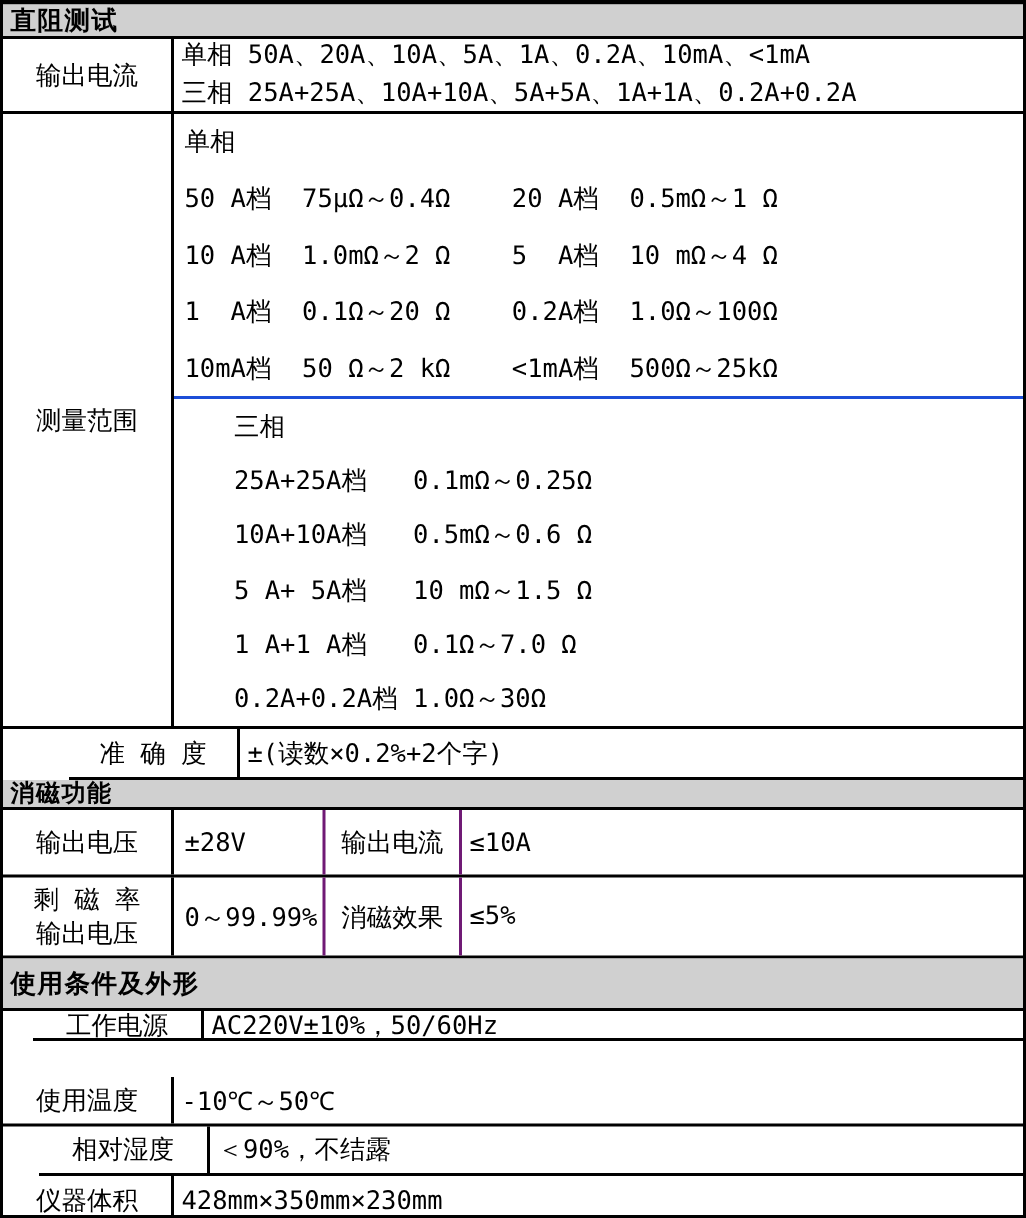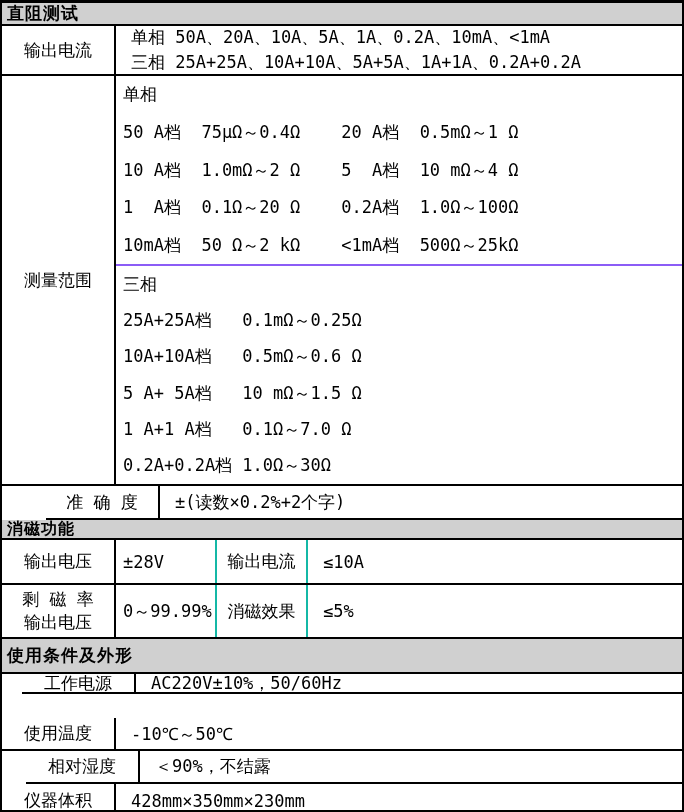--- a/index.html
+++ b/index.html
@@ -28,42 +28,42 @@
     box-sizing:border-box;
     width:114px;flex:0 0 114px;
     border-right:2px solid #000;
     display:flex;flex-direction:column;align-items:center;justify-content:center;
     text-align:center;
   }
   .value-cell{
     box-sizing:border-box;
     flex:1;
     display:flex;flex-direction:column;justify-content:center;
-    padding-left:15px;
+    padding-left:5px;
     white-space:pre;
     overflow:hidden;
   }
   .mid-cell{
     box-sizing:border-box;
-    border-right:2px solid #14b8a6;
+    border-right:2px solid #701a75;
     display:flex;align-items:center;
     padding-left:7px;
     white-space:pre;
     overflow:hidden;
   }
   .c2{width:101px;flex:0 0 101px;}
   .c3{width:91px;flex:0 0 91px;justify-content:center;padding-left:0;}
   .range-right{flex:1;display:flex;flex-direction:column;box-sizing:border-box;}
   .range-block{
     box-sizing:border-box;
     display:flex;flex-direction:column;justify-content:space-around;
     padding-left:7px;white-space:pre;overflow:hidden;
   }
-  .range-block.single{height:191px;border-bottom:2px solid #8b5cf6;}
-  .range-block.three{height:219px;}
+  .range-block.single{height:191px;border-bottom:2px solid #1d4ed8;}
+  .range-block.three{height:219px;margin-left:33px;}
   .h-s1{height:23px;}
   .h-oc{height:50px;}
   .h-range{height:410px;}
   .h-acc{height:34px;margin-left:44px;}
   .h-s2{height:20px;font-size:16px;}
   .h-s2r1{height:45px;}
   .h-s2r2{height:54px;}
   .h-s3{height:35px;}
   .h-r1{height:20px;margin-left:20px;}
   .h-r2{height:33px;margin-top:24px;}

